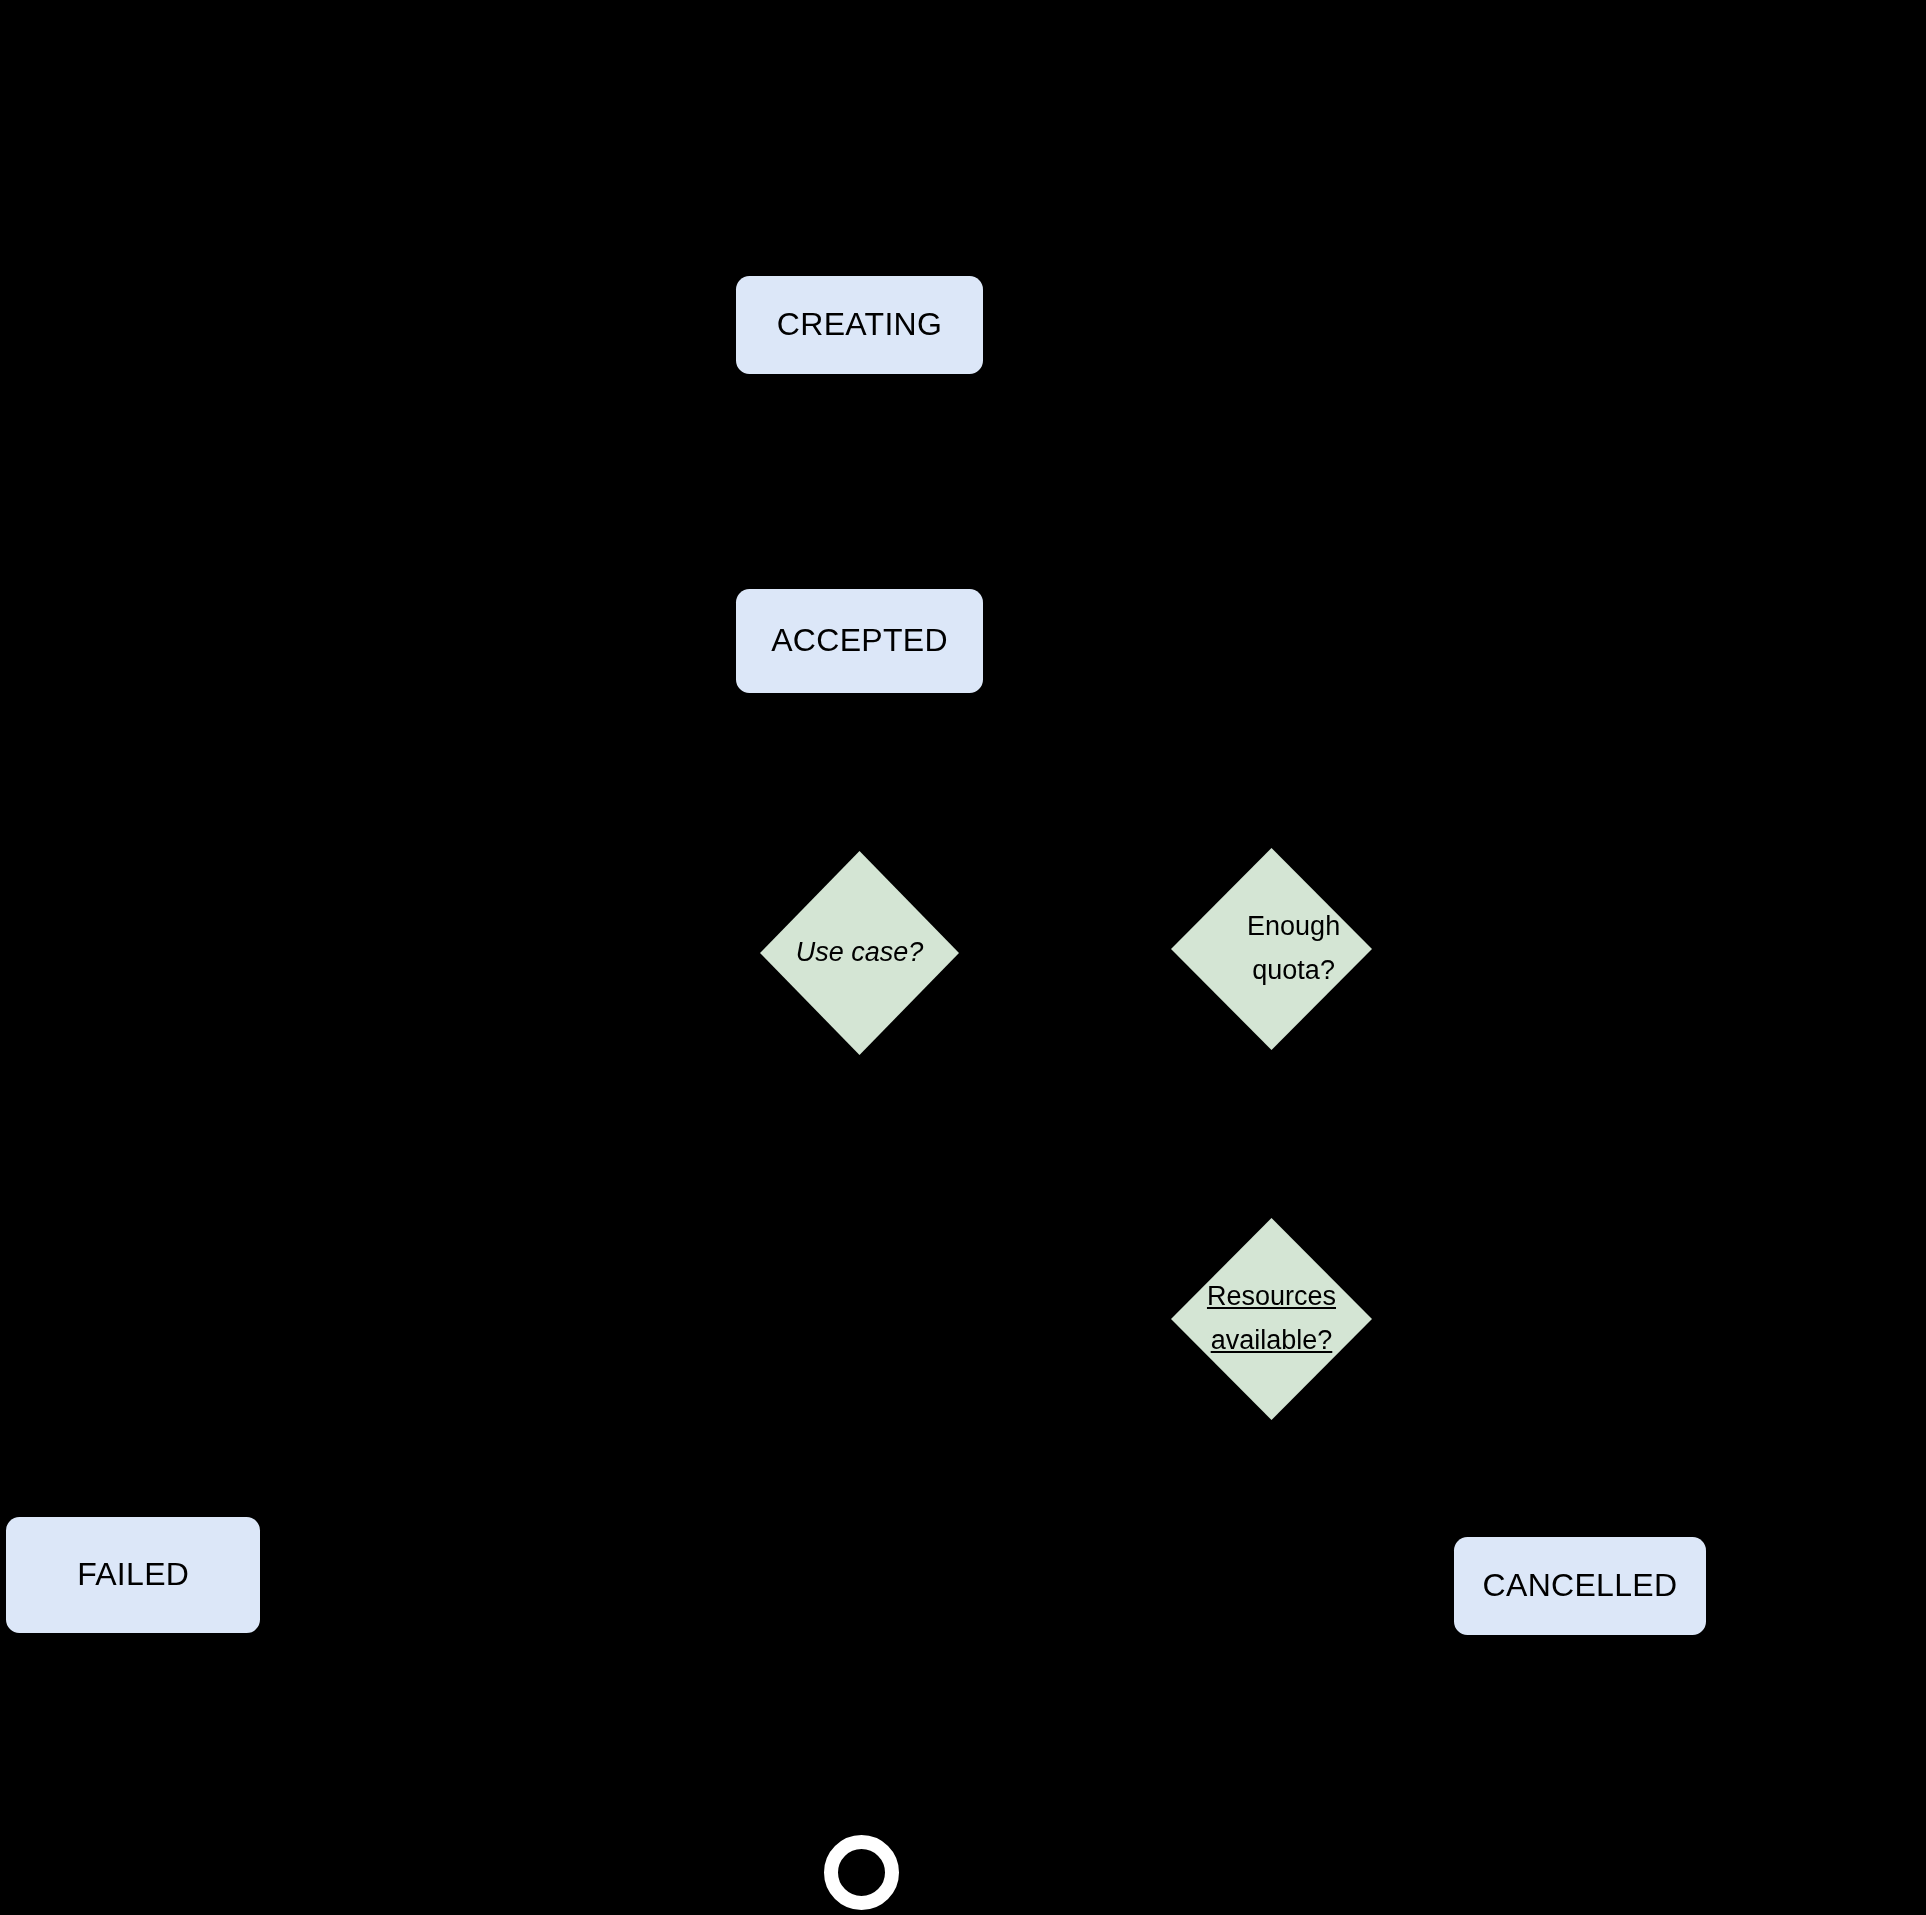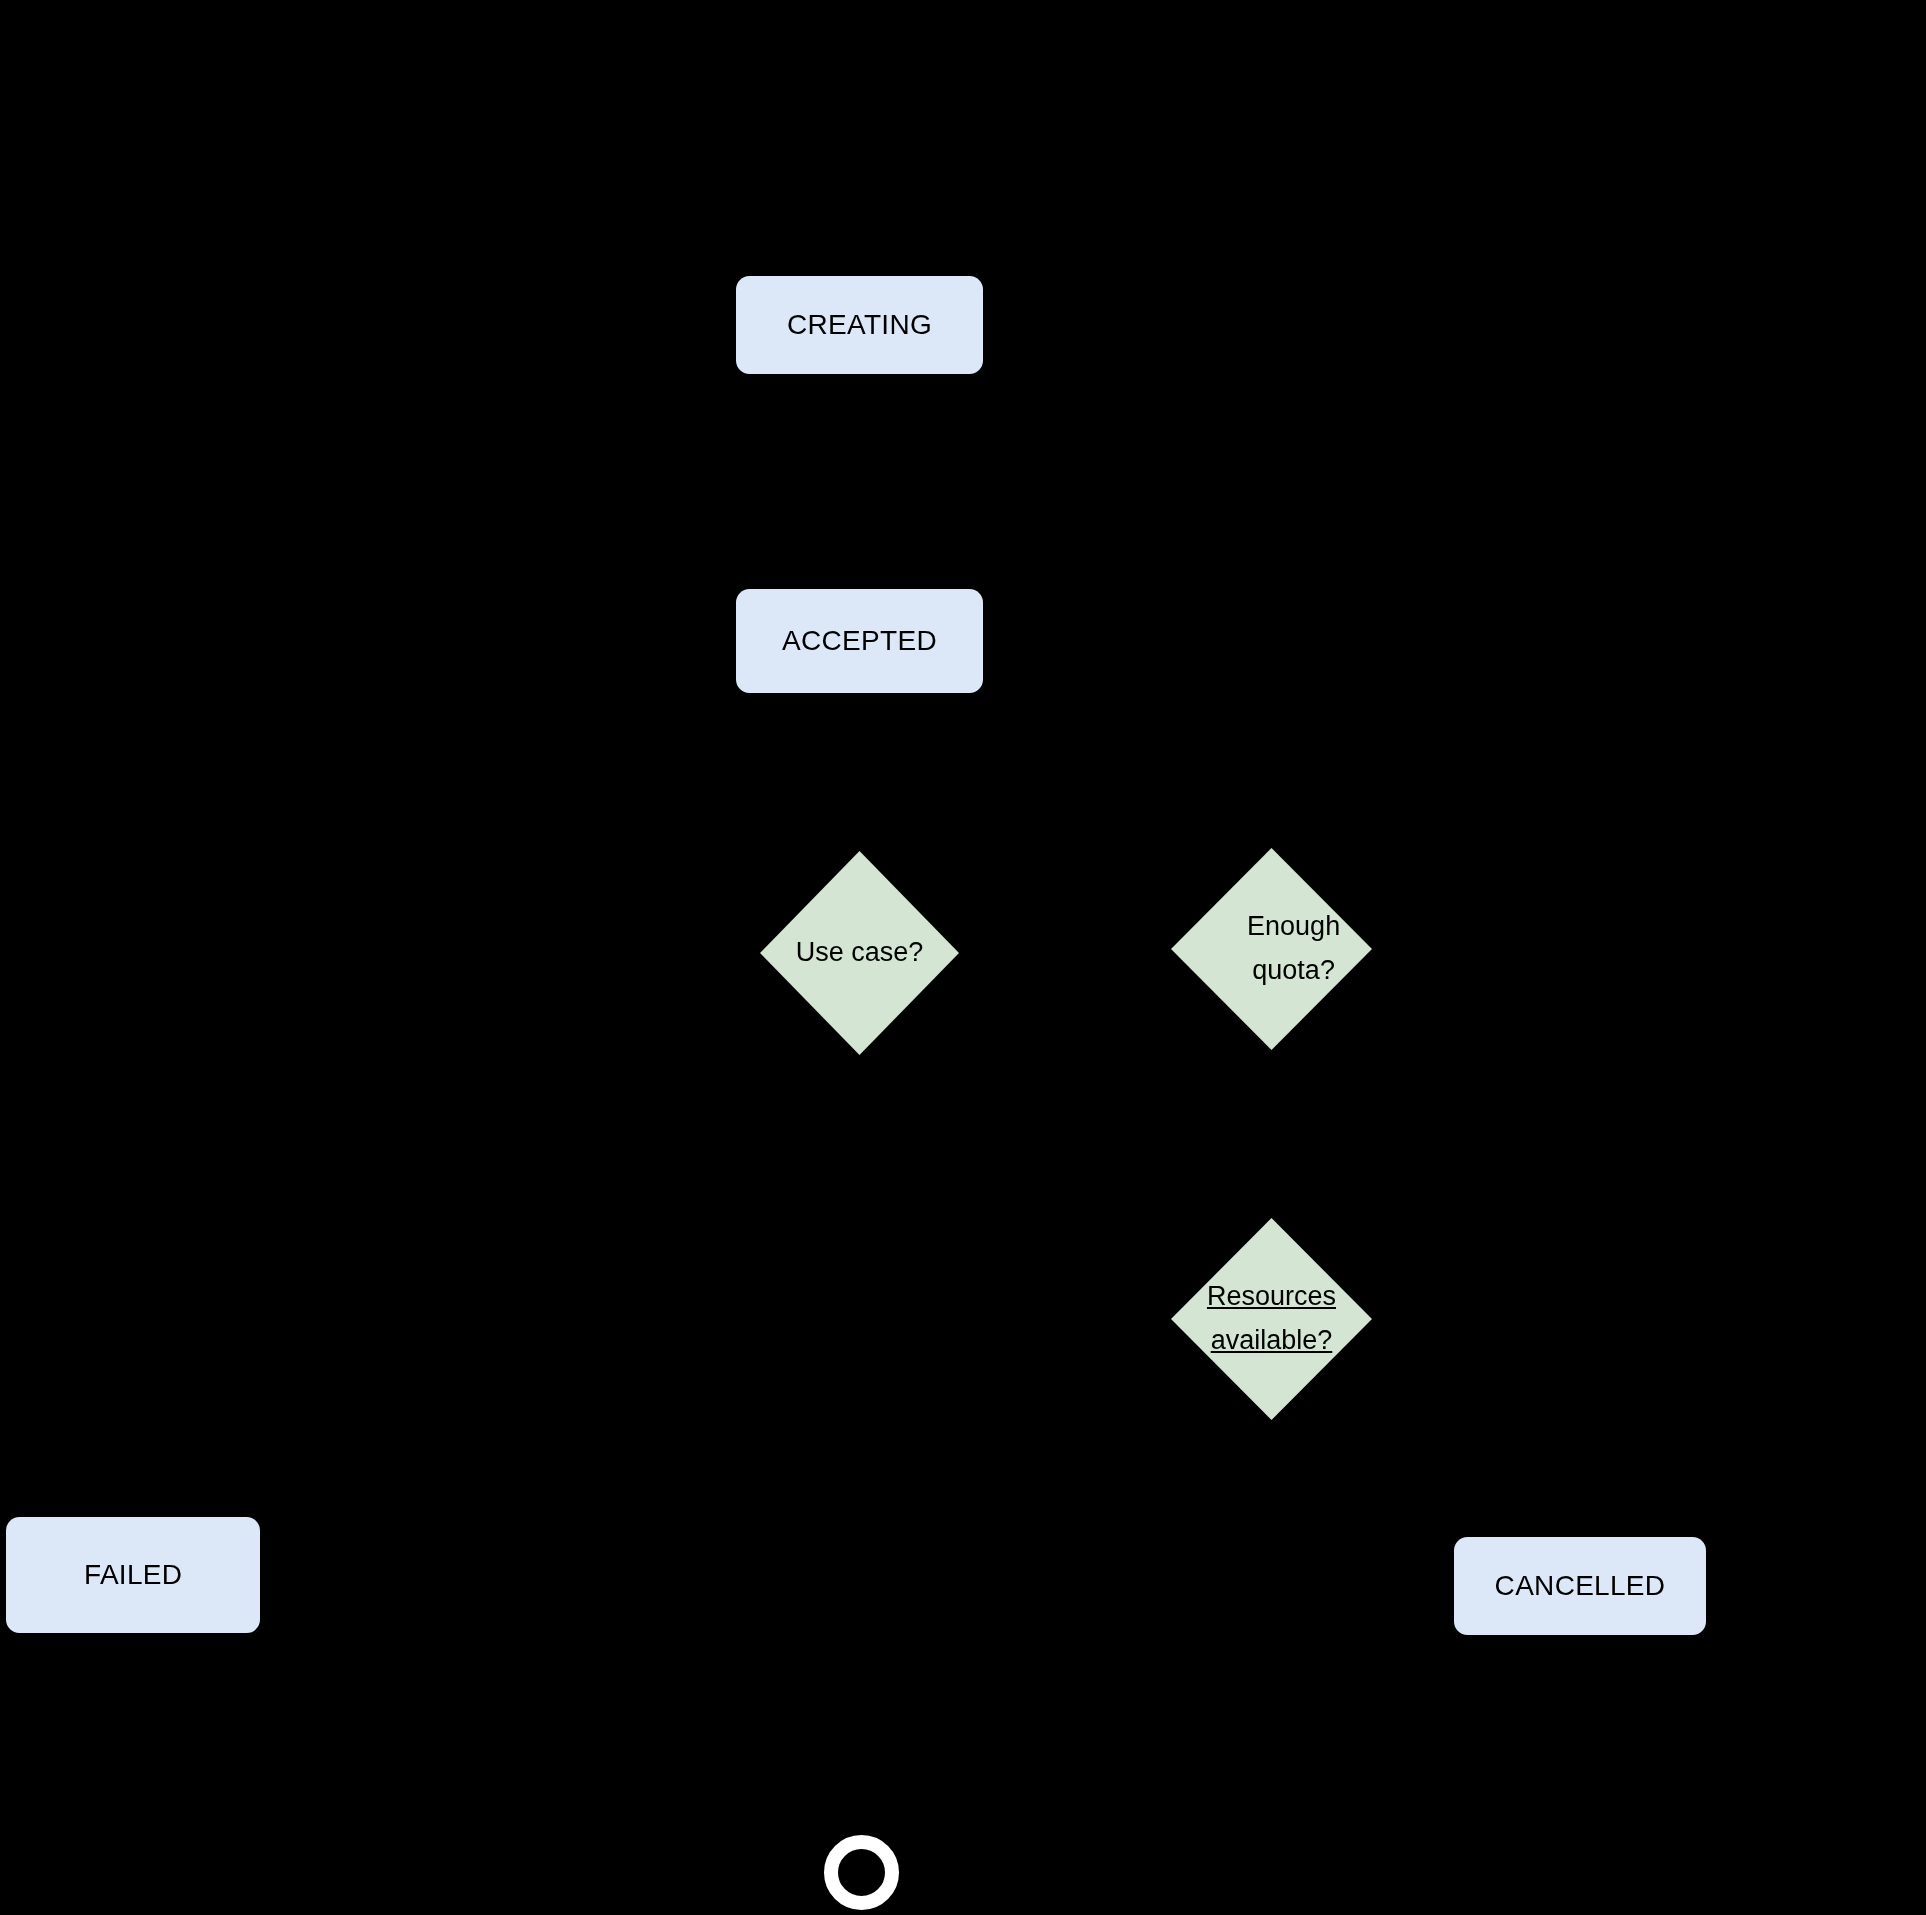--- a/index.html
+++ b/index.html
@@ -20,21 +20,21 @@
   
   .state-box {
     position: absolute;
     box-sizing: border-box;
     background: #dce7f8;
     border-radius: 13.4px;
     display: flex;
     align-items: center;
     justify-content: center;
     color: #000000;
-    font-size: 28px;
+    font-size: 32px;
     font-weight: 400;
     letter-spacing: 0.3px;
     line-height: 1.1;
     text-align: center;
     white-space: nowrap;
   }
 
   
   .decision {
     position: absolute;
@@ -113,21 +113,21 @@
   <div class="state-box" style="left:6.2px; top:1517px; width:254px; height:116px;">
     <span>FAILED</span>
   </div>
 
 
   <div class="state-box" style="left:1454px; top:1517px; width:252px; height:98px;margin-top:20px;">
     <span>CANCELLED</span>
   </div>
 
 
-  <div class="decision" style="left:760px; top:851px; width:199px; height:204px;">
+  <div class="decision" style="left:760px; top:851px; width:199px; height:204px;font-style:italic;">
     <div class="diamond-shape"></div>
     <div class="decision-label">Use case?</div>
   </div>
 
   <div class="decision" style="left:1171px; top:848px; width:201px; height:202px;justify-content:flex-end;">
     <div class="diamond-shape"></div>
     <div class="decision-label">Enough
 quota?</div>
   </div>
 

